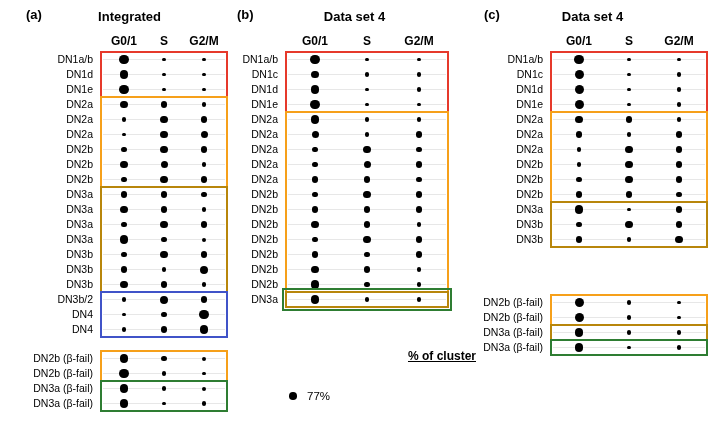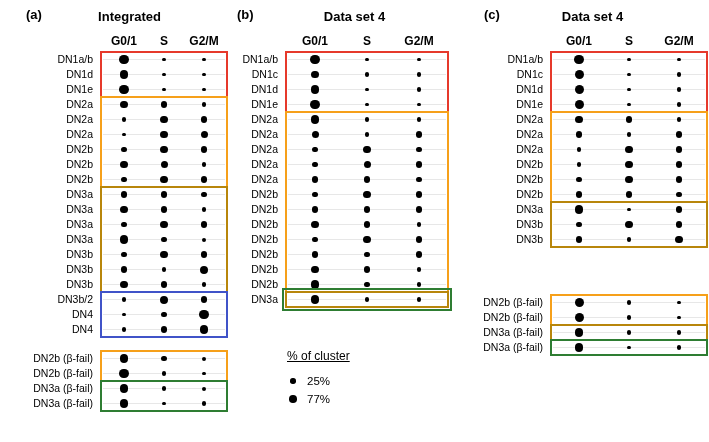--- a/index.html
+++ b/index.html
@@ -27,21 +27,21 @@
   .panel-c .beta{margin-top:48px;}
   .row{display:flex;height:15px;align-items:center;}
   .rowlabel{flex:none;font-size:10.5px;text-align:right;padding-right:7px;box-sizing:border-box;
     line-height:15px;white-space:nowrap;}
   .cells{display:flex;position:relative;height:15px;align-items:center;padding:0 4px;}
   .cells::before{content:"";position:absolute;left:3px;right:3px;top:7px;height:1px;background:#e7e7e7;}
   .cell{display:flex;flex:none;justify-content:center;align-items:center;height:15px;position:relative;}
   .dot{display:block;background:#000;border-radius:50%;flex:none;position:relative;z-index:1;}
   .groupbox{position:absolute;border-width:2px;border-style:solid;box-sizing:border-box;pointer-events:none;z-index:2;}
   .legend{margin-top:42px;margin-left:54px;}
-  .legend-title{font-weight:normal;font-size:12px;text-decoration:underline;margin-bottom:9px;}
+  .legend-title{font-weight:bold;font-size:12px;text-decoration:underline;margin-bottom:24px;text-align:right;}
   .legend-item{display:flex;align-items:center;height:18px;}
   .legend-dot-wrap{display:flex;width:12px;justify-content:center;margin-right:8px;flex:none;}
   .legend-label{font-size:11.5px;}
 </style>
 </head>
 <body>
 
 <div class="figure">
 
   <div class="panel panel-a">
@@ -650,26 +650,20 @@
           </div>
           <div class="groupbox" style="border-color: rgb(230, 57, 43); left: 52px; top: -1px; width: 164px; height: 62px;"></div>
           <div class="groupbox" style="border-color: rgb(246, 160, 26); left: 52px; top: 59px; width: 164px; height: 182px;"></div>
           <div class="groupbox" style="border-color: rgb(184, 134, 11); left: 52px; top: 239px; width: 164px; height: 17px;"></div>
           <div class="groupbox" style="border-color: rgb(46, 125, 50); left: 49px; top: 236px; width: 170px; height: 23px;"></div>
         </div>
       </div>
     <div class="legend">
       <div class="legend-title">% of cluster</div>
       <div class="legend-items">
-          <div class="legend-item">
-            <span class="legend-dot-wrap">
-              <span class="dot" style="width: 5.4px; height: 5.4px;"></span>
-            </span>
-            <span class="legend-label">25%</span>
-          </div>
           <div class="legend-item">
             <span class="legend-dot-wrap">
               <span class="dot" style="width: 7.6px; height: 7.6px;"></span>
             </span>
             <span class="legend-label">77%</span>
           </div>
         </div>
     </div>
   </div>
 

